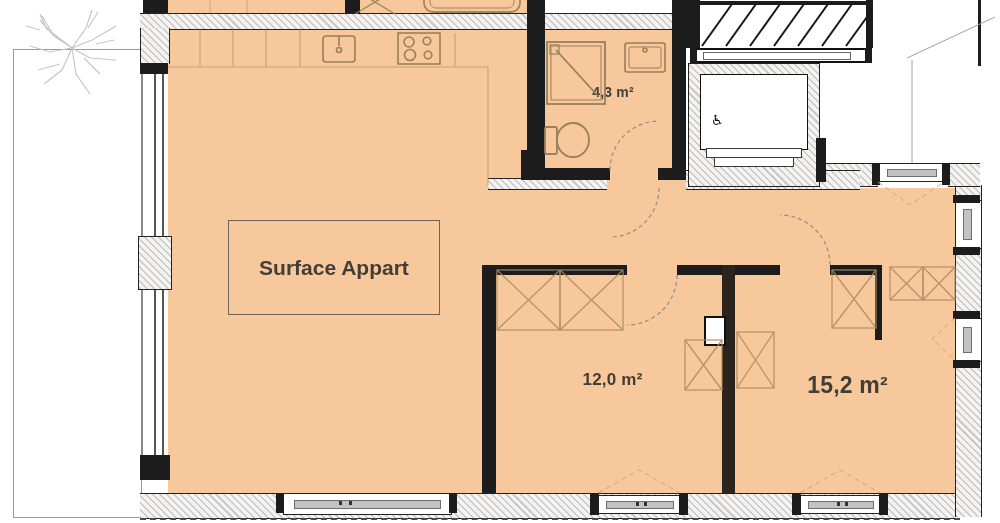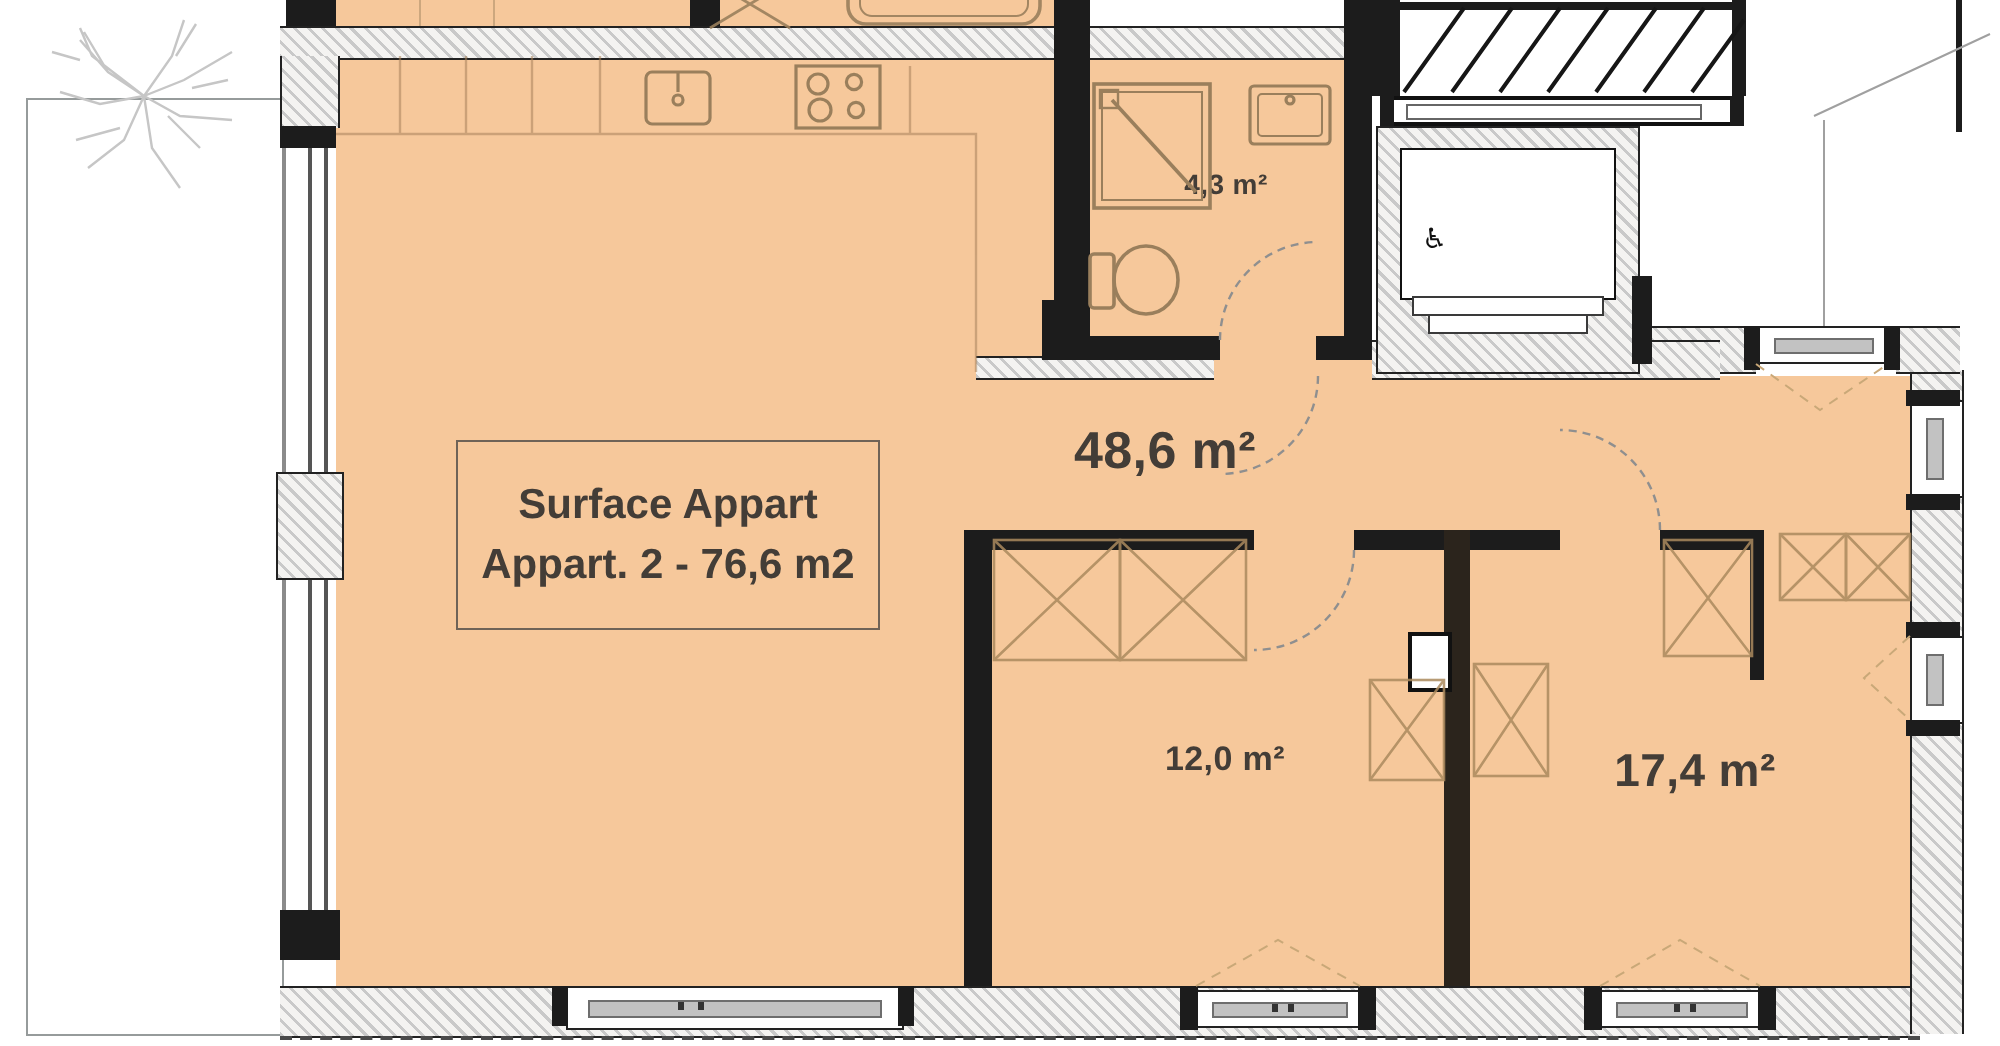--- a/index.html
+++ b/index.html
@@ -133,26 +133,24 @@
   <div class="abs black" style="left:690px;top:48px;width:7px;height:15px;"></div>
   <div class="abs black" style="left:865px;top:48px;width:7px;height:15px;"></div>
   <div class="abs white" style="left:700px;top:74px;width:106px;height:74px;border:1.5px solid #111;"></div>
   <div class="abs door-bar" style="left:706px;top:148px;width:94px;height:8px;"></div>
   <div class="abs door-bar" style="left:714px;top:157px;width:78px;height:8px;"></div>
   <div class="wc" style="left:711px;top:112px;">♿</div>
 
   <div class="abs dash-line" style="left:140px;top:518px;width:820px;height:0;"></div>
 
   <div class="abs label" style="left:560px;top:84px;width:106px;font-size:14px;">4,3 m²</div>
-  <div class="abs label" style="left:500px;top:210px;width:165px;font-size:26px;">48,6 m²</div>
   <div class="abs label" style="left:545px;top:370px;width:135px;font-size:17px;">12,0 m²</div>
-  <div class="abs label" style="left:780px;top:372px;width:135px;font-size:23px;">17,4 m²</div>
+  <div class="abs label" style="left:780px;top:372px;width:135px;font-size:23px;">15,2 m²</div>
   <div class="abs surface-box" style="left:228px;top:220px;width:210px;height:93px;">
     <div>Surface Appart</div>
-    <div>Appart. 2 - 76,6 m2</div>
   </div>
 
   <svg class="overlay" width="1000" height="523" viewBox="0 0 1000 523">
     <g stroke="#c6c6c6" stroke-width="1.2" fill="none">
       <path d="M72,48 l-18,-12 l-14,-16 M72,48 l-22,4 l-20,-6 M72,48 l-10,22 l-18,14 M72,48 l14,-20 l6,-18 M72,48 l20,-8 l24,-14 M72,48 l18,10 l26,2 M72,48 l4,26 l14,20 M72,48 l-26,-20 l-6,-14 M54,36 l-12,-20 M88,28 l10,-16 M60,64 l-22,6 M84,58 l16,16 M40,30 l-14,-4 M96,44 l18,-4"></path>
     </g>
     <g stroke="#161616" stroke-width="2" fill="none">
       <path d="M702,46 L732,4 M726,46 L756,4 M750,46 L780,4 M774,46 L804,4 M798,46 L828,4 M822,46 L852,4 M846,46 L872,10"></path>
     </g>
     <g stroke="#9A7F5C" stroke-width="1.8" fill="none" opacity="0.9">

